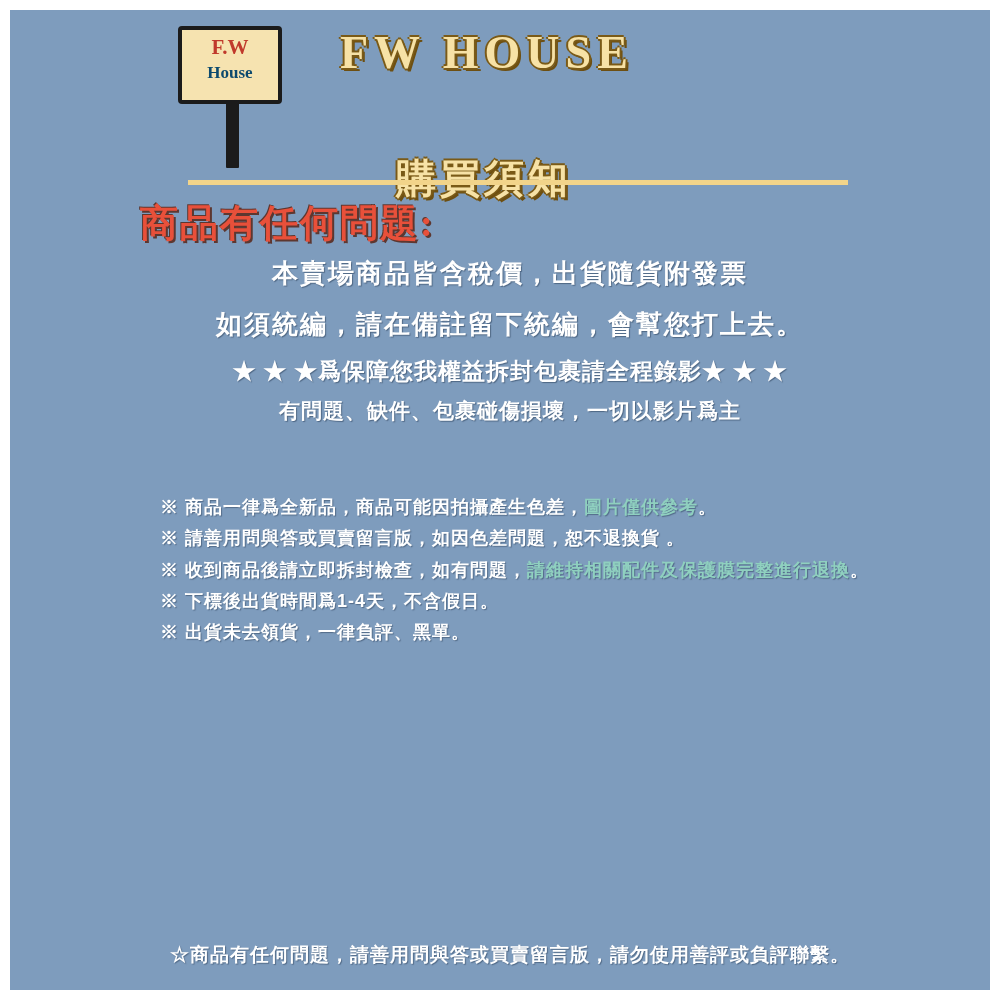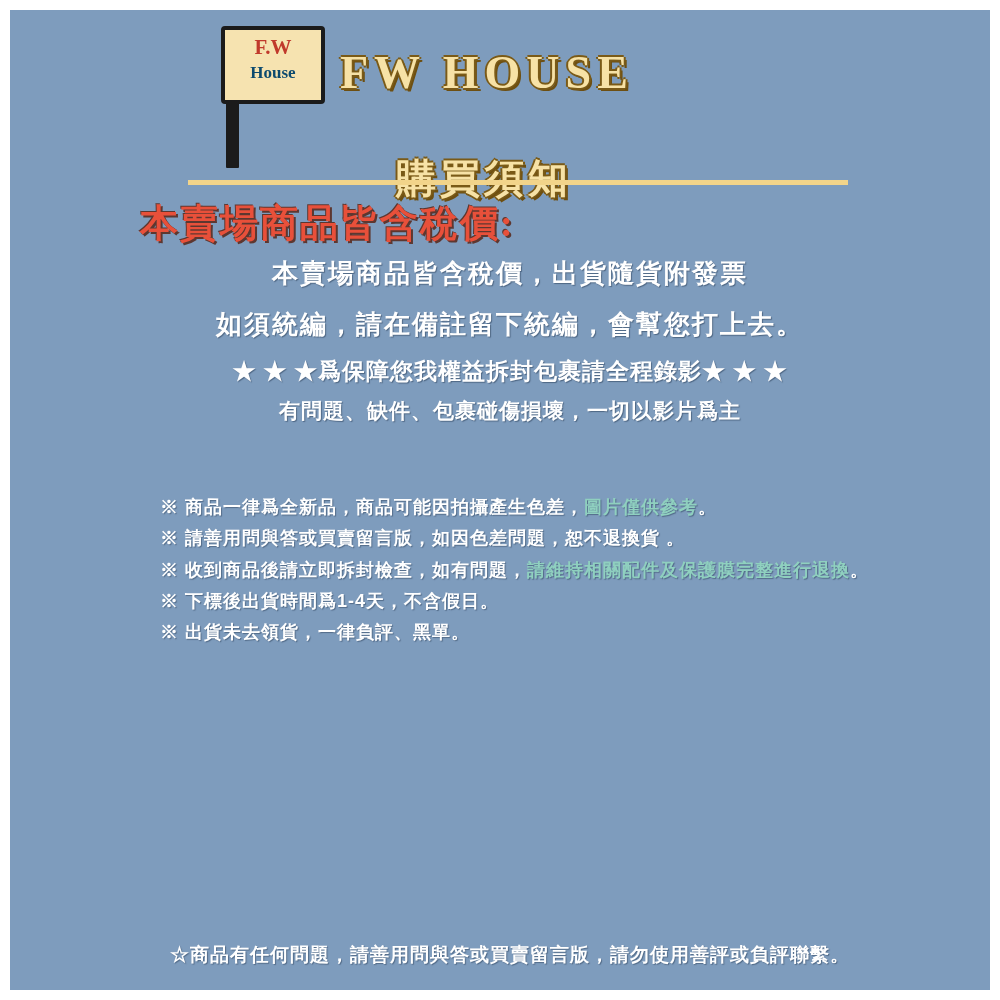--- a/index.html
+++ b/index.html
@@ -43,21 +43,20 @@
     position: absolute;
     left: 0;
     top: 8px;
     width: 104px;
     height: 78px;
     background: #f6e3b0;
     border: 4px solid #1b1b1b;
     border-radius: 4px;
     box-sizing: border-box;
     text-align: center;
-    margin-left: 43px;
   }
   .sign-line1 {
     margin-top: 7px;
     font-family: "Liberation Serif", serif;
     font-weight: bold;
     font-size: 21px;
     color: #c0392b;
     letter-spacing: 0px;
     line-height: 1;
   }
@@ -66,21 +65,21 @@
     font-family: "Liberation Serif", serif;
     font-weight: bold;
     font-size: 17px;
     color: #0c4a6e;
     line-height: 1;
   }
   
   .brand-title {
     position: absolute;
     left: 330px;
-    top: 36px;
+    top: 16px;
     font-family: "Liberation Serif", serif;
     font-weight: bold;
     font-size: 46px;
     letter-spacing: 6px;
     color: #f7e2a6;
     text-shadow:
       -2px 0 #7a5a17, 2px 0 #7a5a17, 0 -2px #7a5a17, 0 2px #7a5a17,
       3px 3px 0 #6d4f12;
   }
   .sub-title {
@@ -187,21 +186,21 @@
       <div class="sign-line1">F.W</div>
       <div class="sign-line2">House</div>
     </div>
   </div>
 
   <div class="brand-title">FW HOUSE</div>
   <div class="sub-title">購買須知</div>
 
   <div class="divider"></div>
 
-  <div class="section-heading">本賣場商品皆含稅價:</div>
+  <div class="section-heading">商品有任何問題:</div>
 
   <div class="intro">
     <div class="intro-line l1">本賣場商品皆含稅價，出貨隨貨附發票</div>
     <div class="intro-line l2">如須統編，請在備註留下統編，會幫您打上去。</div>
     <div class="intro-line l3 stars">★ ★ ★爲保障您我權益拆封包裹請全程錄影★ ★ ★</div>
     <div class="intro-line l4">有問題、缺件、包裹碰傷損壞，一切以影片爲主</div>
   </div>
 
   <div class="notes">
     <div class="note-item">

